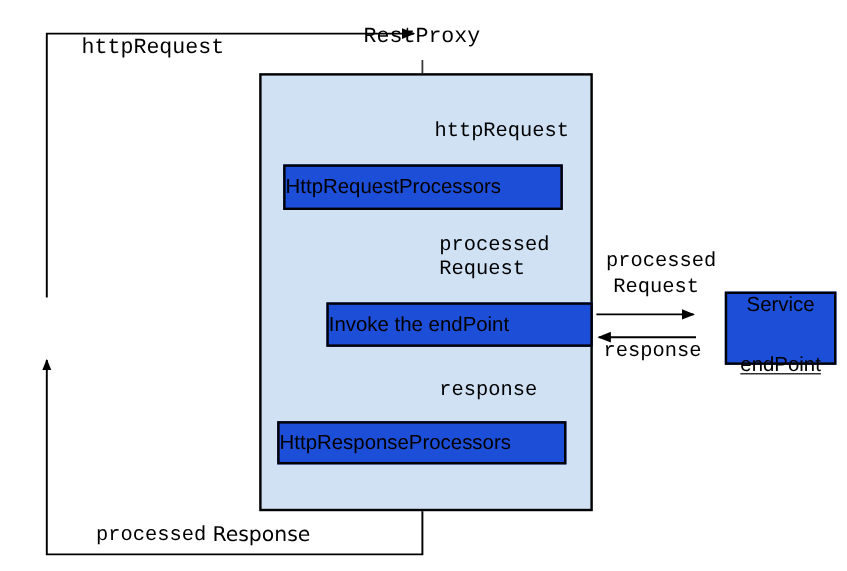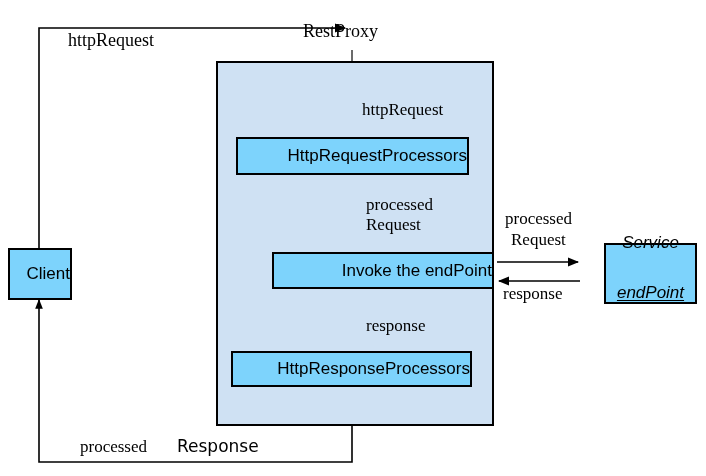--- a/index.html
+++ b/index.html
@@ -21,39 +21,39 @@
     position: absolute;
     left: 0;
     top: 0;
     width: 706px;
     height: 476px;
     pointer-events: none;
   }
   .node {
     position: absolute;
     box-sizing: border-box;
-    background: #7dd3fc;
+    background: #1d4ed8;
     border: 2px solid #000000;
     display: flex;
     align-items: center;
-    justify-content: flex-end;
+    justify-content: flex-start;
     text-align: center;
     color: #000000;
     font-family: "Liberation Sans", sans-serif;
   }
   .container-box {
     position: absolute;
     box-sizing: border-box;
     background: #cfe1f3;
     border: 2px solid #000000;
   }
   .lbl {
     position: absolute;
     color: #000000;
-    font-family: Liberation Serif, serif;
+    font-family: Liberation Mono, monospace;
     white-space: pre;
     line-height: 1.18;
   }
   .lbl-alt {
     font-family: "DejaVu Sans", sans-serif;
   }
   .underline-text {
     text-decoration: underline;
     text-underline-offset: 2px;
     margin-top: 32px;
@@ -98,38 +98,35 @@
       <path d="M 497 262 L 578 262" stroke="#000000" stroke-width="1.6" fill="none" marker-end="url(#arrow-r)"></path>
     </g>
 
     <g>
       <path d="M 580 281 L 499 281" stroke="#000000" stroke-width="1.6" fill="none" marker-end="url(#arrow-r)"></path>
     </g>
   </svg>
 
   <div class="container-box" style="left:216px; top:61px; width:278px; height:365px;"></div>
 
-  <div class="node" style="left:8px; top:248px; width:64px; height:52px; font-size:17px;">
-    <span>Client</span>
-  </div>
 
   <div class="node" style="left:236px; top:137px; width:233px; height:38px; font-size:17px;">
     <span>HttpRequestProcessors</span>
   </div>
 
   <div class="node" style="left:236px; top:252px; width:222px; height:37px; font-size:17px;margin-left:36px;">
     <span>Invoke the endPoint</span>
   </div>
 
-  <div class="node" style="left:231px; top:351px; width:241px; height:36px; font-size:17px;padding-left:47px;">
+  <div class="node" style="left:231px; top:351px; width:241px; height:36px; font-size:17px;">
     <span>HttpResponseProcessors</span>
   </div>
 
   <div class="node" style="left:604px; top:243px; width:93px; height:61px; font-size:17px;
-              flex-direction:column; line-height:1.05;font-style:italic;">
+              flex-direction:column; line-height:1.05;">
     <span>Service</span>
     <span class="underline-text">endPoint</span>
   </div>
 
   <div class="lbl" style="left:68px; top:30px; font-size:18px;">httpRequest</div>
 
   <div class="lbl" style="left:303px; top:21px; font-size:18px;text-align:center;">RestProxy</div>
 
   <div class="lbl" style="left:362px; top:100px; font-size:17px;">httpRequest</div>
 

